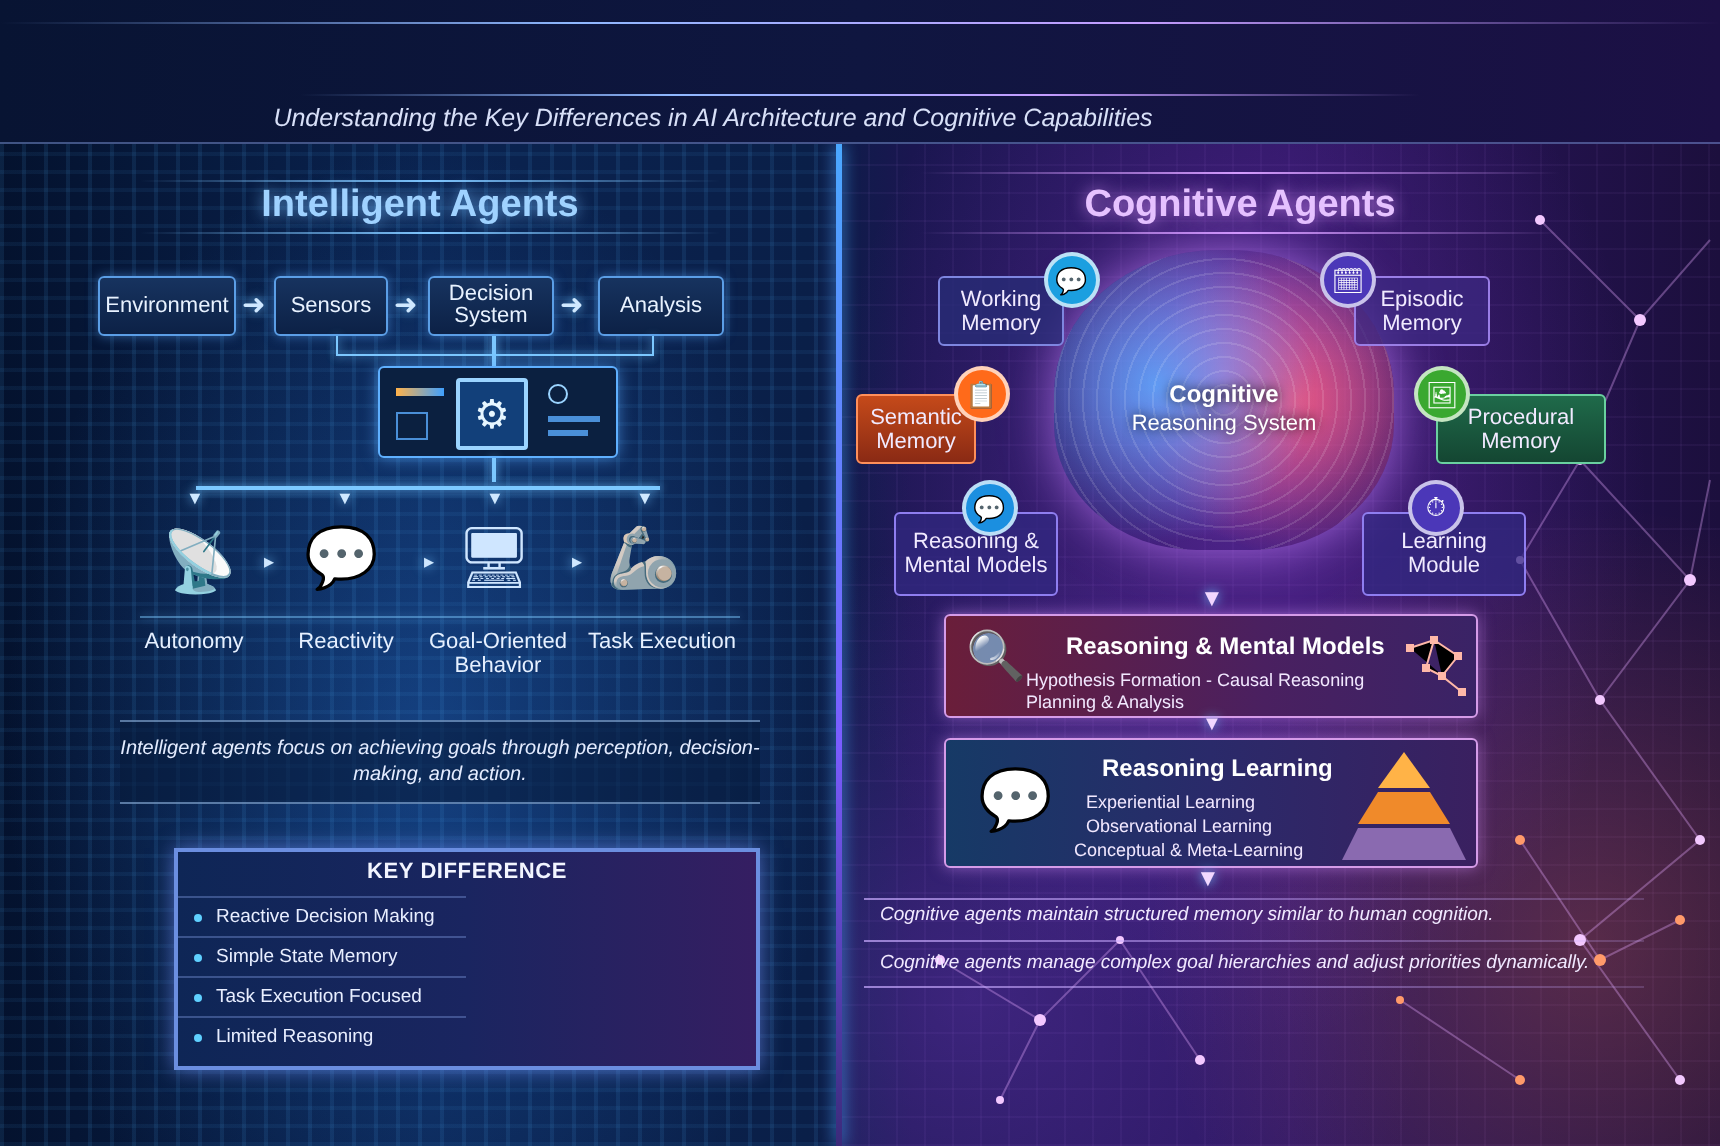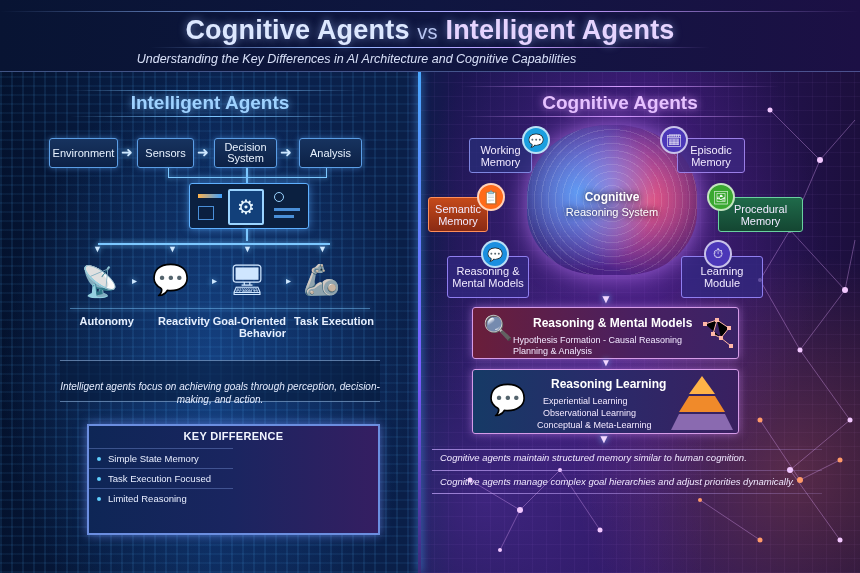--- a/index.html
+++ b/index.html
@@ -34,24 +34,24 @@
 .sec-title.left{left:60px;width:300px;top:92px;color:#9fd2ff;text-shadow:0 0 8px rgba(120,190,255,.8)}
 .sec-title.right{left:470px;width:300px;top:92px;color:#e6c2ff;text-shadow:0 0 8px rgba(220,150,255,.8)}
 .sec-rule{position:absolute;height:1px}
 
 .flow-box{position:absolute;height:30px;border:1px solid #5b9ee6;background:linear-gradient(180deg,#17335f,#0c2146);border-radius:3px;
  display:flex;align-items:center;justify-content:center;text-align:center;font-size:11px;line-height:11px;color:#e8f2ff;box-shadow:0 0 6px rgba(90,170,255,.5)}
 .arrow{position:absolute;color:#cfe8ff;font-size:14px;text-shadow:0 0 6px #6fc2ff}
 .wire{position:absolute;background:#7cc8ff;box-shadow:0 0 5px #6fc2ff}
 .panel-device{position:absolute;left:189px;top:183px;width:120px;height:46px;border:1px solid #5fb0ff;background:#0b2040;border-radius:3px;box-shadow:0 0 8px rgba(90,170,255,.6)}
 .panel-device .core{position:absolute;left:38px;top:5px;width:36px;height:36px;border:2px solid #9bd4ff;background:#12407a;border-radius:2px;display:flex;align-items:center;justify-content:center;font-size:20px;color:#e6f6ff}
-.feature{position:absolute;text-align:right;font-size:11px;font-weight:bold;color:#e6f0ff;line-height:12px}
+.feature{position:absolute;text-align:center;font-size:11px;font-weight:normal;color:#e6f0ff;line-height:12px}
 .feat-icon{position:absolute;width:56px;height:46px;display:flex;align-items:center;justify-content:center;font-size:30px}
 .summary-left{position:absolute;left:60px;top:360px;width:320px;height:42px;border-top:1px solid rgba(170,210,255,.5);border-bottom:1px solid rgba(170,210,255,.5);
- background:rgba(6,26,60,.6);font-size:10px;font-style:italic;color:#e4ecff;text-align:center;padding-top:19px;line-height:13px}
+ background:rgba(6,26,60,.6);font-size:10px;font-style:italic;color:#e4ecff;text-align:center;padding-top:7px;line-height:13px}
 
 .keydiff{position:absolute;left:87px;top:424px;width:293px;height:111px;border:2px solid #6b8ee0;border-radius:0;
  background:linear-gradient(90deg,#0e2656,#1a2560 50%,#351e62);box-shadow:0 0 10px rgba(120,150,255,.6)}
 .keydiff .kd-title{position:absolute;left:0;top:4px;width:100%;text-align:center;font-size:11px;font-weight:bold;color:#f2f5ff;letter-spacing:.3px}
 .keydiff .kd-col{position:absolute;top:22px;width:144px}
 .kd-row{height:20px;border-top:1px solid rgba(140,170,240,.35);font-size:9.5px;color:#e8eeff;display:flex;align-items:center;padding-left:8px}
 .kd-row .dot{width:4px;height:4px;border-radius:50%;margin-right:7px}
 .kd-col.right{left:146px;border-left:1px solid rgba(140,170,240,.45)}
 .kd-col.left{left:0}
 
@@ -113,25 +113,20 @@
       <circle cx="700" cy="500" r="2"></circle>
         <circle cx="760" cy="540" r="2.5"></circle>
     </g>
   </svg>
 
   <div class="divider"></div>
 
   <div class="header">
     <div class="rule" style="left:0;top:11px;width:860px"></div>
     <div class="rule" style="left:150px;top:47px;width:560px"></div>
-    <div class="title">
-      <span>Cognitive Agents</span>
-      <span class="vs">vs</span>
-      <span class="t2">Intelligent Agents</span>
-    </div>
     <div class="subtitle">Understanding the Key Differences in AI Architecture and Cognitive Capabilities</div>
   </div>
 
   <div class="sec-title left">Intelligent Agents</div>
   <div class="sec-rule" style="left:70px;top:90px;width:290px;background:linear-gradient(90deg,transparent,#7fc6ff,transparent)"></div>
   <div class="sec-rule" style="left:70px;top:116px;width:290px;background:linear-gradient(90deg,transparent,#7fc6ff,transparent)"></div>
 
   <div class="flow-box" style="left:49px;top:138px;width:69px">Environment</div>
   <div class="arrow" style="left:121px;top:144px">➜</div>
   <div class="flow-box" style="left:137px;top:138px;width:57px">Sensors</div>
@@ -173,20 +168,24 @@
   <div class="feature" style="left:60px;top:315px;width:74px">Autonomy</div>
   <div class="feature" style="left:136px;top:315px;width:74px">Reactivity</div>
   <div class="feature" style="left:212px;top:315px;width:74px">Goal-Oriented Behavior</div>
   <div class="feature" style="left:288px;top:315px;width:86px">Task Execution</div>
 
   <div class="summary-left">Intelligent agents focus on achieving goals through perception, decision-making, and action.</div>
 
   <div class="keydiff">
     <div class="kd-title">KEY DIFFERENCE</div>
     <div class="kd-col left">
+      <div class="kd-row">
+          <span class="dot" style="background:#5fd0ff"></span>
+          <span>Reactive Decision Making</span>
+        </div>
       <div class="kd-row">
           <span class="dot" style="background:#5fd0ff"></span>
           <span>Simple State Memory</span>
         </div>
       <div class="kd-row">
           <span class="dot" style="background:#5fd0ff"></span>
           <span>Task Execution Focused</span>
         </div>
       <div class="kd-row">
           <span class="dot" style="background:#5fd0ff"></span>

